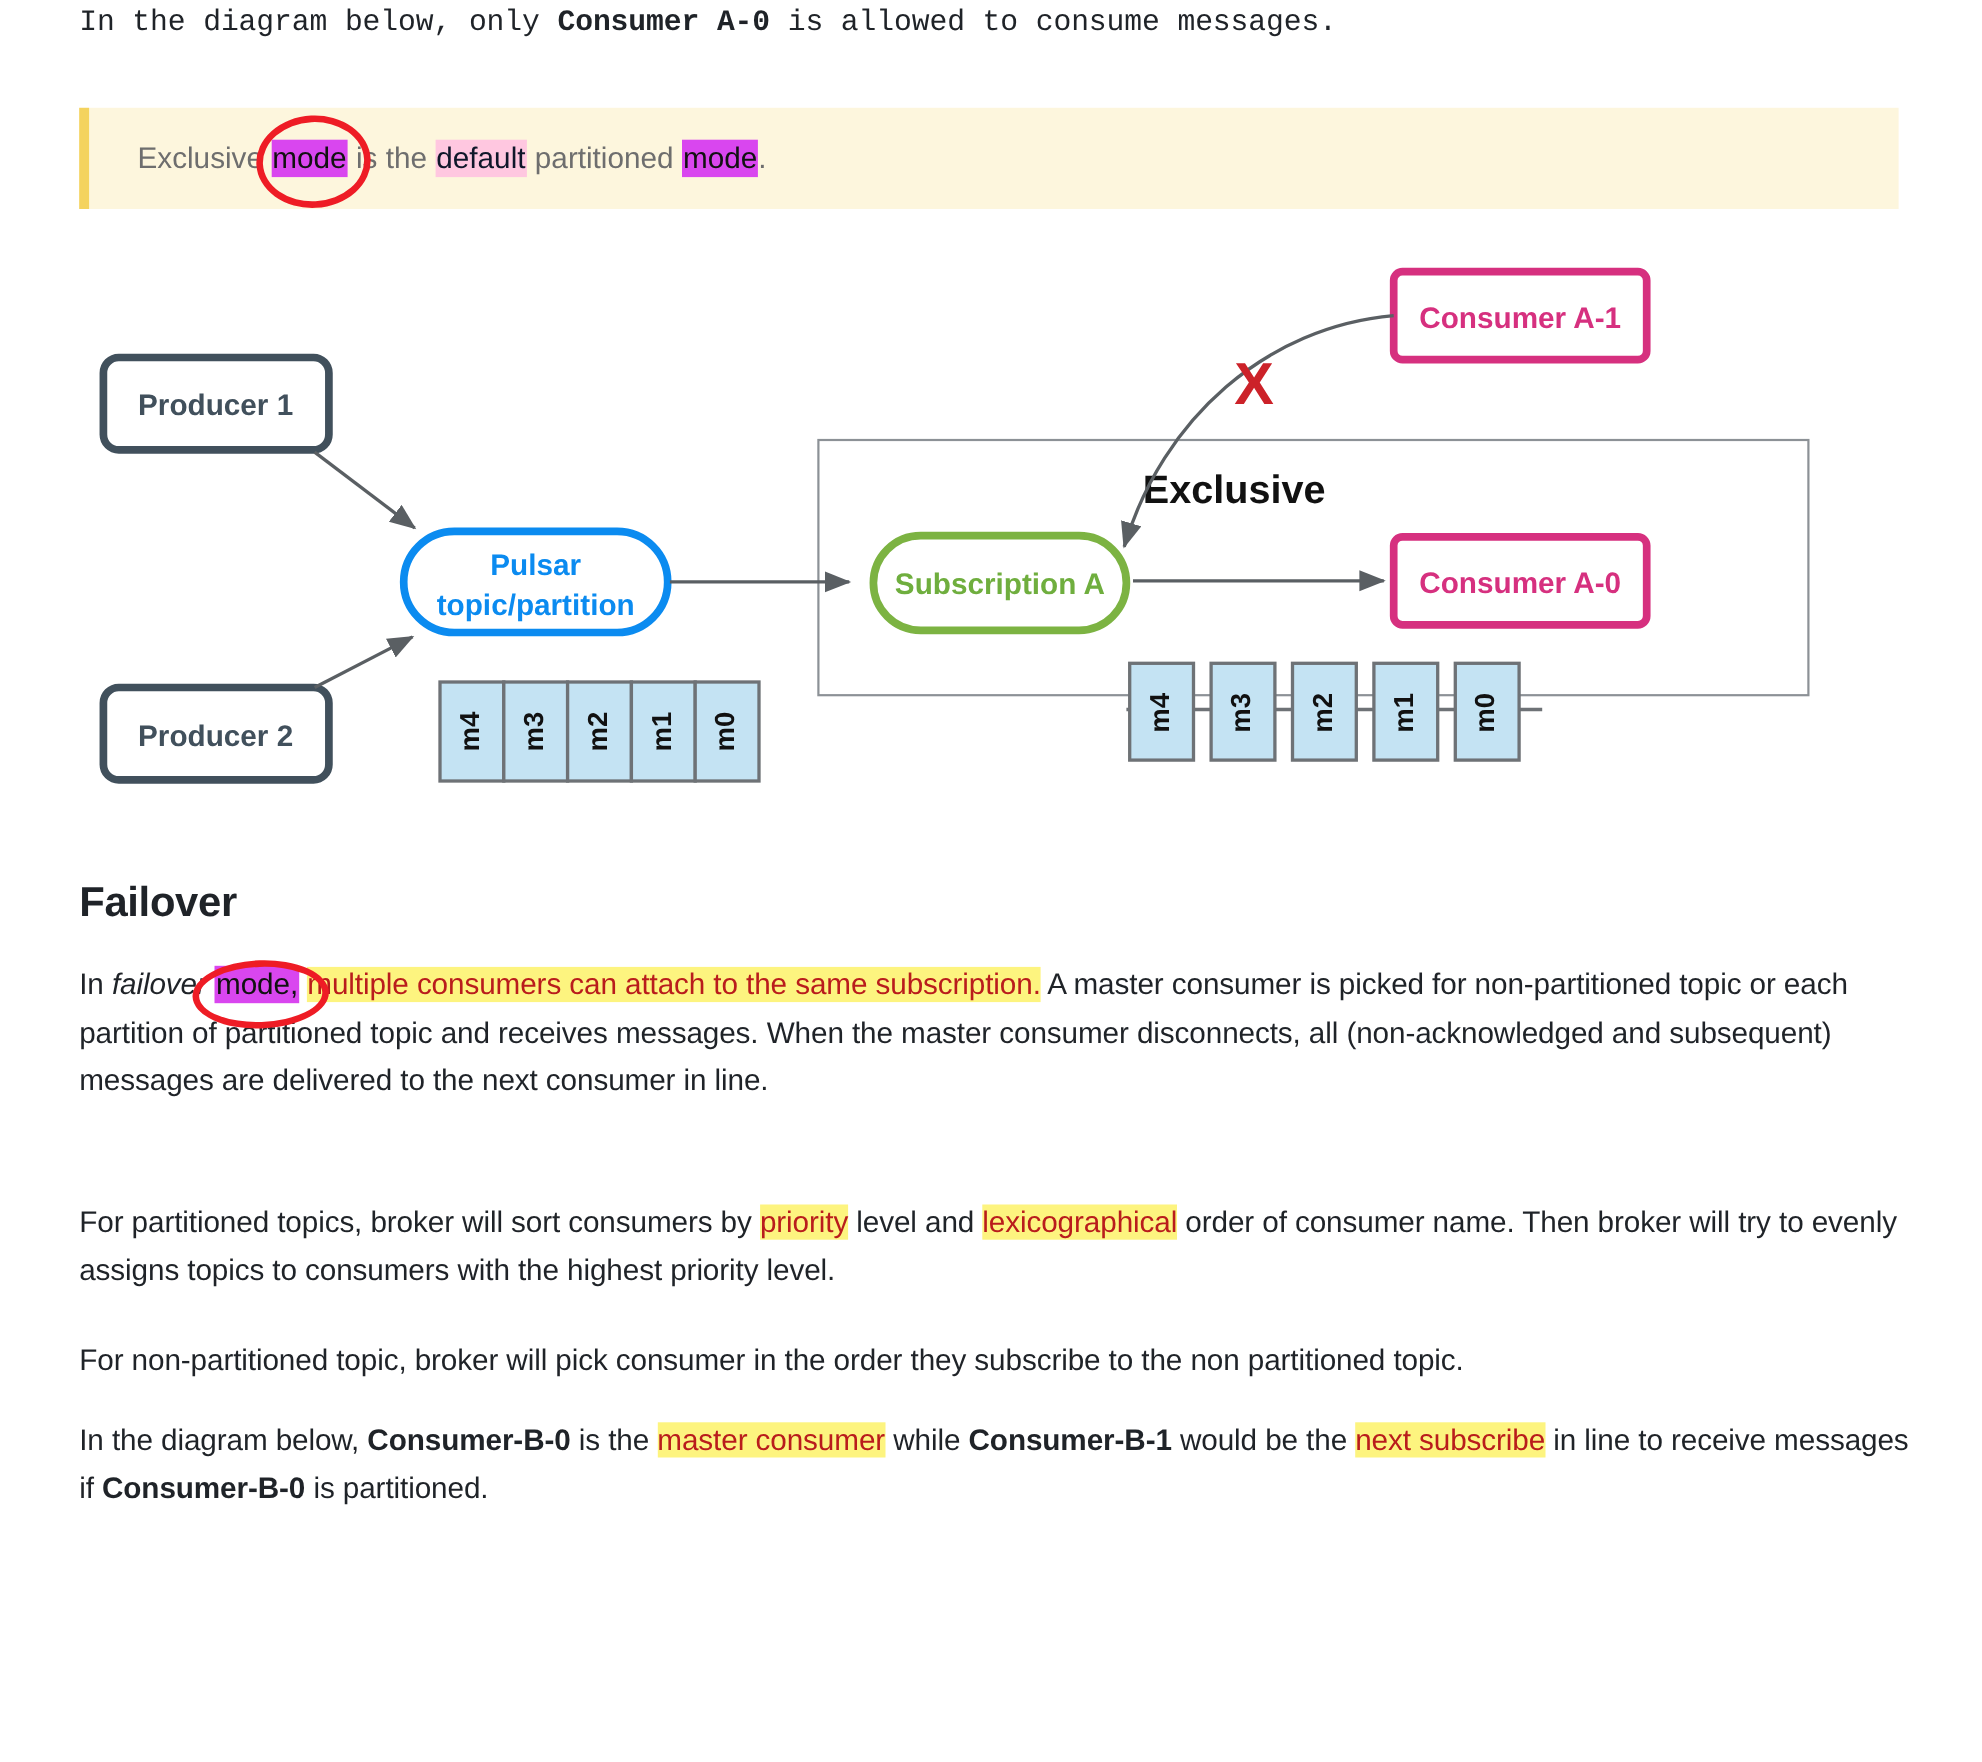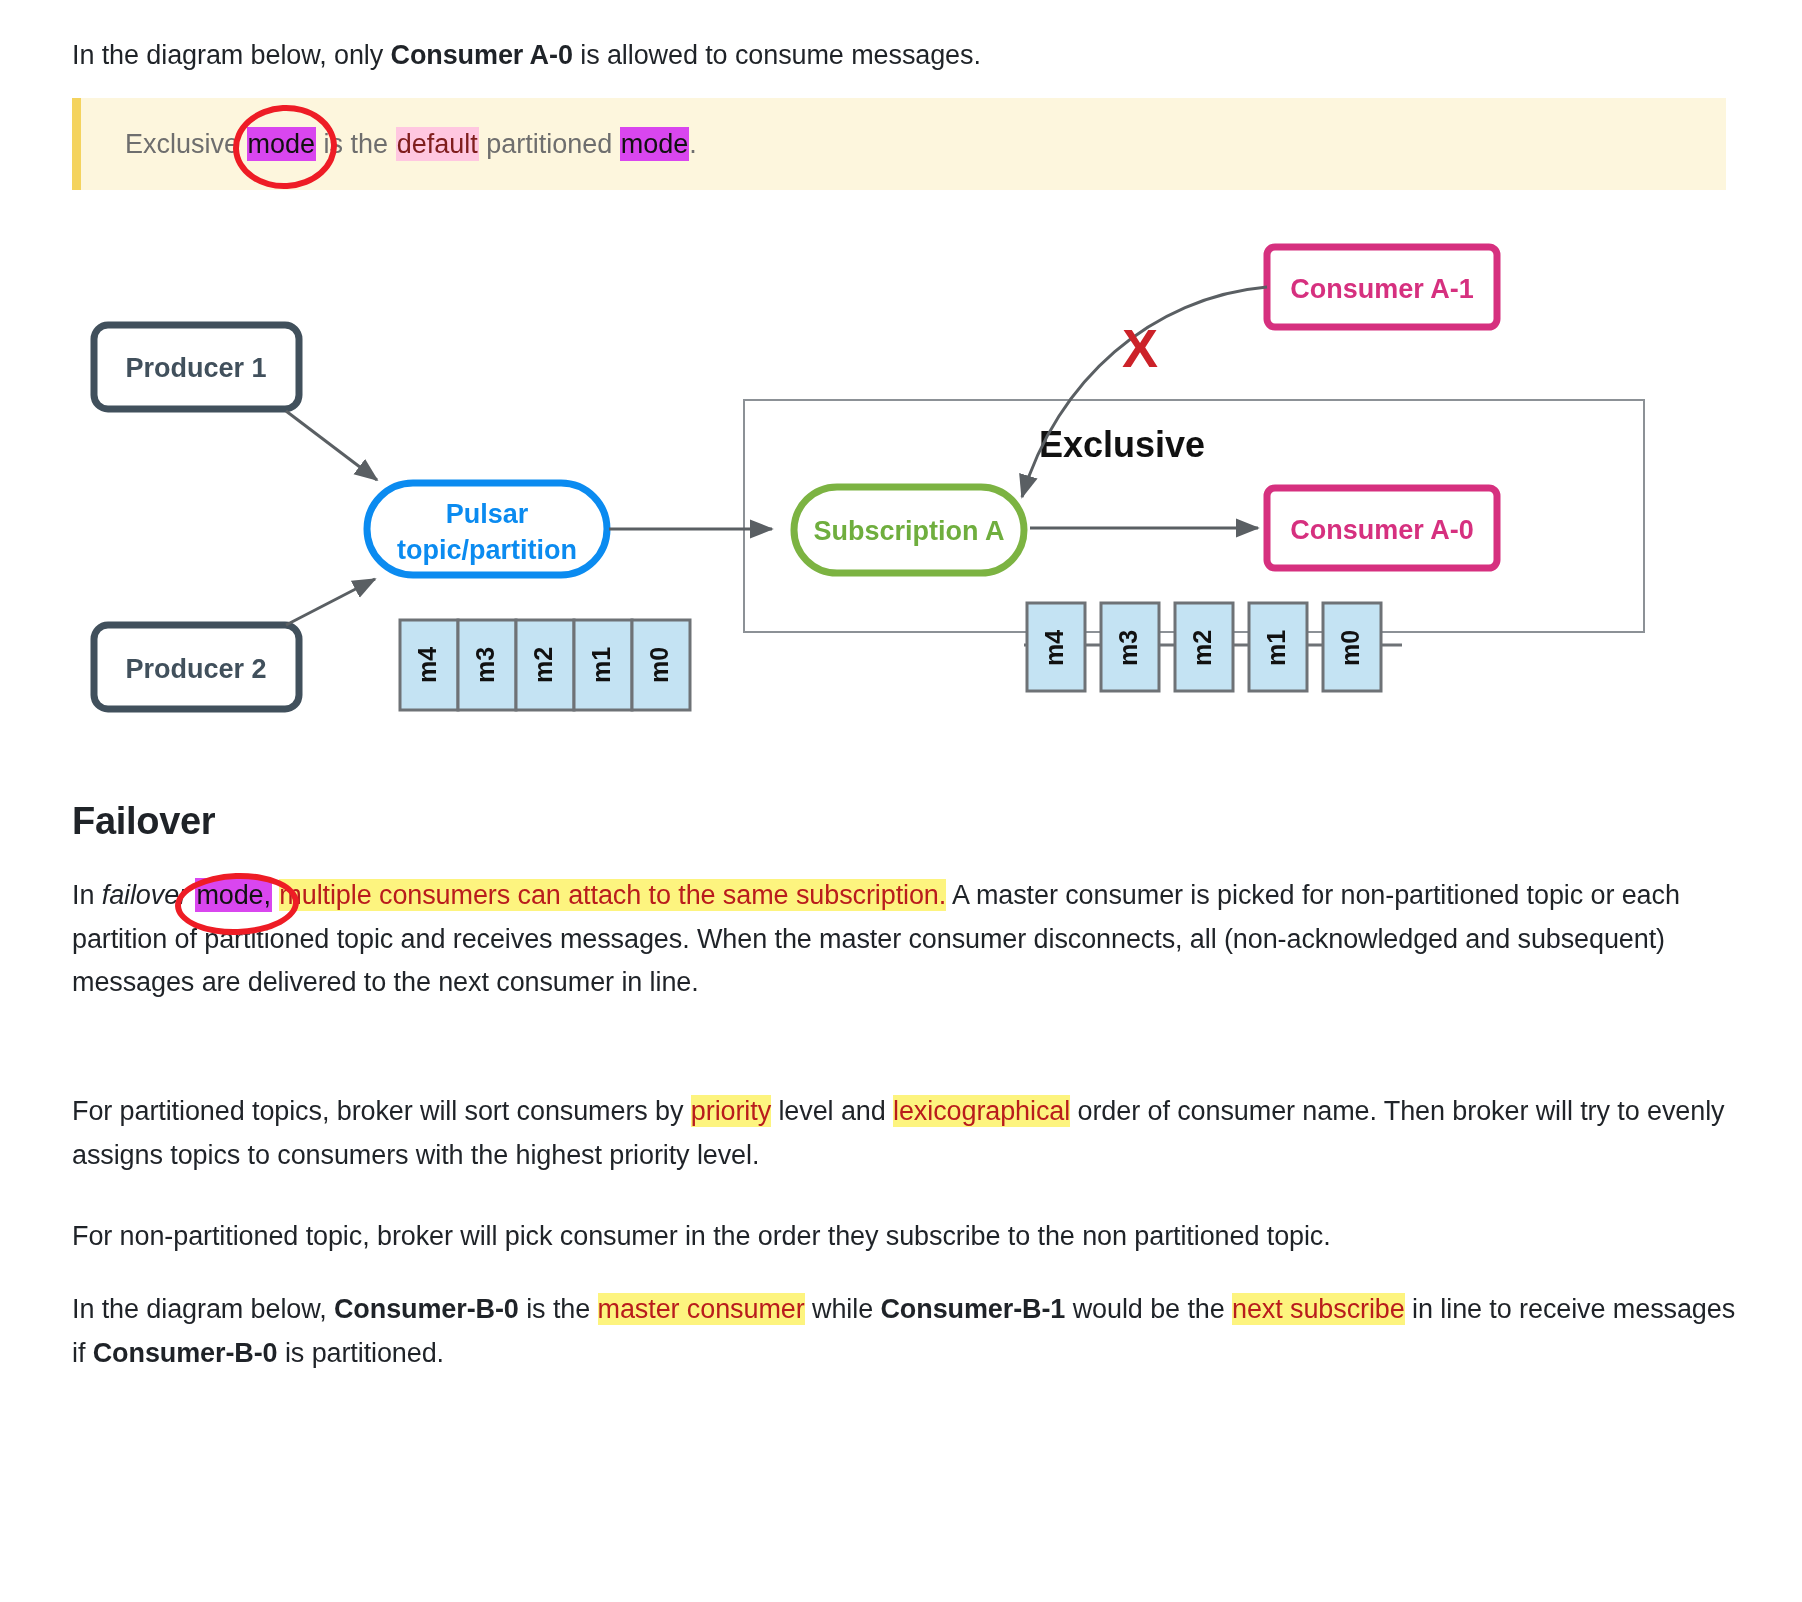--- a/index.html
+++ b/index.html
@@ -15,37 +15,37 @@
   }
   .page { position: relative; width: 1802px; height: 1602px; padding: 0 72px; }
 
   p.para {
     font-size: 27px;
     line-height: 1.62;
     margin: 0;
     color: #1f2328;
     letter-spacing: -0.1px;
   }
-  .intro { position: absolute; left: 72px; top: 34px; width: 1660px; }
+  .intro { position: absolute; left: 72px; top: 0; width: 1660px; font-family: Liberation Mono, monospace; }
   b, strong { font-weight: 700; }
   i, em { font-style: italic; }
 
   
   .note {
     position: absolute;
     left: 72px; top: 98px;
     width: 1654px; height: 92px;
     background: #fdf6dd;
     border-left: 9px solid #f4d35e;
     display: flex; align-items: center;
     padding-left: 44px;
   }
   .note-text { font-size: 27px; color: #6e6e6e; line-height: 1; }
   .hl-yellow { background: #d946ef; color: #111; padding: 2px 1px; }
-  .hl-pink   { background: #ffc7e0; color: #7f1d1d; padding: 2px 1px; }
+  .hl-pink   { background: #ffc7e0; color: #0f172a; padding: 2px 1px; }
   .hl-soft   { background: #fdf47f; color: #b91c1c; padding: 1px 0; }
 
   
   .ellipse {
     position: absolute;
     border: 6px solid #ee1c25;
     border-radius: 50%;
     background: transparent;
     pointer-events: none;
   }

